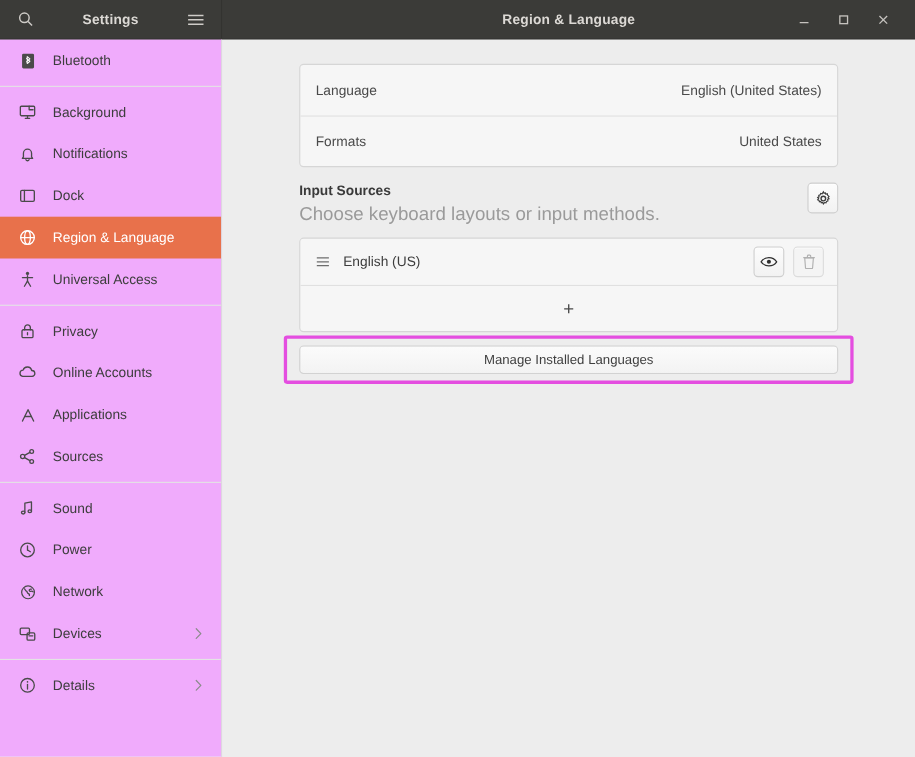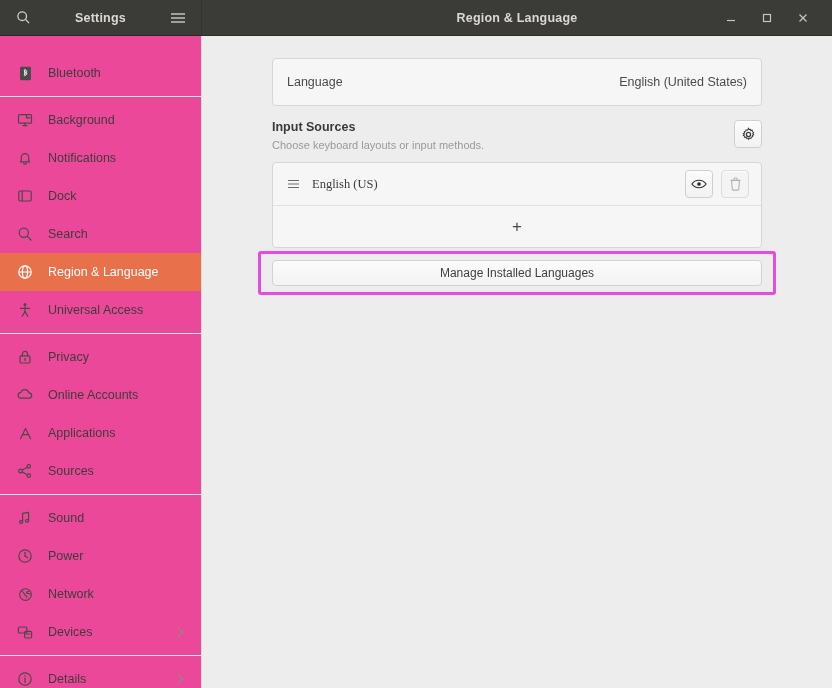--- a/index.html
+++ b/index.html
@@ -63,24 +63,24 @@
     color: #c6c3bf;
   }
   .wc svg { display:block; }
 
   
   .body { flex: 1; display: flex; min-height: 0; }
 
   
   .sidebar {
     width: 202px; flex: 0 0 202px;
-    background: #ec4899;
+    background: #f0abfc;
     border-right: 1px solid #dcdcdc;
     overflow: hidden;
-    padding-top: 18px;
+    padding-top: 0px;
   }
   .nav-item {
     height: 38px;
     display: flex; align-items: center;
     padding: 0 16px;
     gap: 14px;
     color: #3d3d3d;
     font-size: 12.5px;
     position: relative;
   }
@@ -133,21 +133,21 @@
   .section-head {
     margin-top: 14px;
     display: flex; align-items: flex-start;
   }
   .section-head .txt { flex: 1; }
   .section-head .title {
     font-size: 12.5px; font-weight: bold; color: #3a3a3a;
     margin-bottom: 5px;
   }
   .section-head .sub {
-    font-size: 11px; color: #9a9a9a;
+    font-size: 17px; color: #9a9a9a;
   }
   .icon-btn {
     width: 28px; height: 28px;
     background: linear-gradient(#fcfcfc,#f2f2f2);
     border: 1px solid #cfcfcf;
     border-radius: 4px;
     display: flex; align-items: center; justify-content: center;
     color: #3d3d3d;
     box-shadow: 0 1px 0 rgba(255,255,255,.7) inset;
   }
@@ -158,21 +158,21 @@
     background: #f6f6f6;
     border: 1px solid #d6d6d6;
     border-radius: 4px;
     overflow: hidden;
   }
   .src-row {
     height: 42px;
     display: flex; align-items: center;
     padding: 0 12px 0 14px;
     gap: 12px;
-    font-size: 12.5px; color: #3d3d3d; font-family: Liberation Serif, serif;
+    font-size: 12.5px; color: #3d3d3d;
   }
   .src-row .handle { color: #6d6d6d; display:flex; align-items:center;}
   .src-row .name { flex: 1; }
   .src-row .btns { display: flex; gap: 8px; }
   .add-row {
     height: 42px;
     border-top: 1px solid #e0e0e0;
     display: flex; align-items: center; justify-content: center;
     color: #4a4a4a; font-size: 17px; line-height: 1;
   }
@@ -279,29 +279,20 @@
         </div>
         <div class="nav-item">
           <span class="ico">
             <svg width="16" height="16" viewBox="0 0 16 16" fill="none" stroke="currentColor" stroke-width="1.2" stroke-linecap="round" stroke-linejoin="round">
               <rect x="1.8" y="3" width="12.4" height="10" rx="1.2"></rect>
               <line x1="5.2" y1="3" x2="5.2" y2="13"></line>
             </svg>
           </span>
           <span class="lbl">Dock</span>
         </div>
-        <div class="nav-item">
-          <span class="ico">
-            <svg width="16" height="16" viewBox="0 0 16 16" fill="none" stroke="currentColor" stroke-width="1.2" stroke-linecap="round" stroke-linejoin="round">
-              <circle cx="6.8" cy="6.8" r="4.6"></circle>
-              <line x1="10.3" y1="10.3" x2="14" y2="14"></line>
-            </svg>
-          </span>
-          <span class="lbl">Search</span>
-        </div>
         <div class="nav-item selected" style="background: rgb(232, 113, 75);">
           <span class="ico">
             <svg width="16" height="16" viewBox="0 0 16 16" fill="none" stroke="currentColor" stroke-width="1.2" stroke-linecap="round" stroke-linejoin="round">
               <circle cx="8" cy="8" r="6.2"></circle>
               <ellipse cx="8" cy="8" rx="2.6" ry="6.2"></ellipse>
               <line x1="1.8" y1="8" x2="14.2" y2="8"></line>
             </svg>
           </span>
           <span class="lbl">Region &amp; Language</span>
         </div>
@@ -421,20 +412,24 @@
         </div>
       </div>
 
     <div class="content">
       <div class="content-inner">
 
         <div class="card">
           <div class="row">
             <span class="k">Language</span>
             <span class="v">English (United States)</span>
+          </div>
+          <div class="row">
+            <span class="k">Formats</span>
+            <span class="v">United States</span>
           </div>
         </div>
 
         <div class="section-head">
           <div class="txt">
             <div class="title">Input Sources</div>
             <div class="sub">Choose keyboard layouts or input methods.</div>
           </div>
           <div class="icon-btn">
             <svg width="15" height="15" viewBox="0 0 16 16" fill="#3d3d3d">

